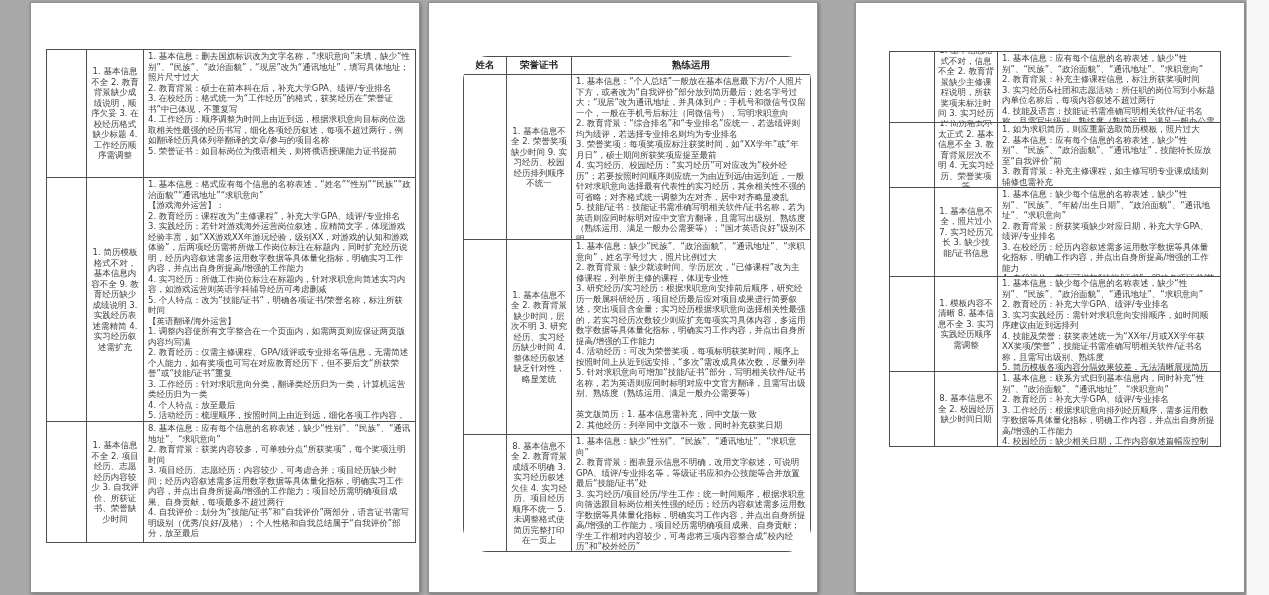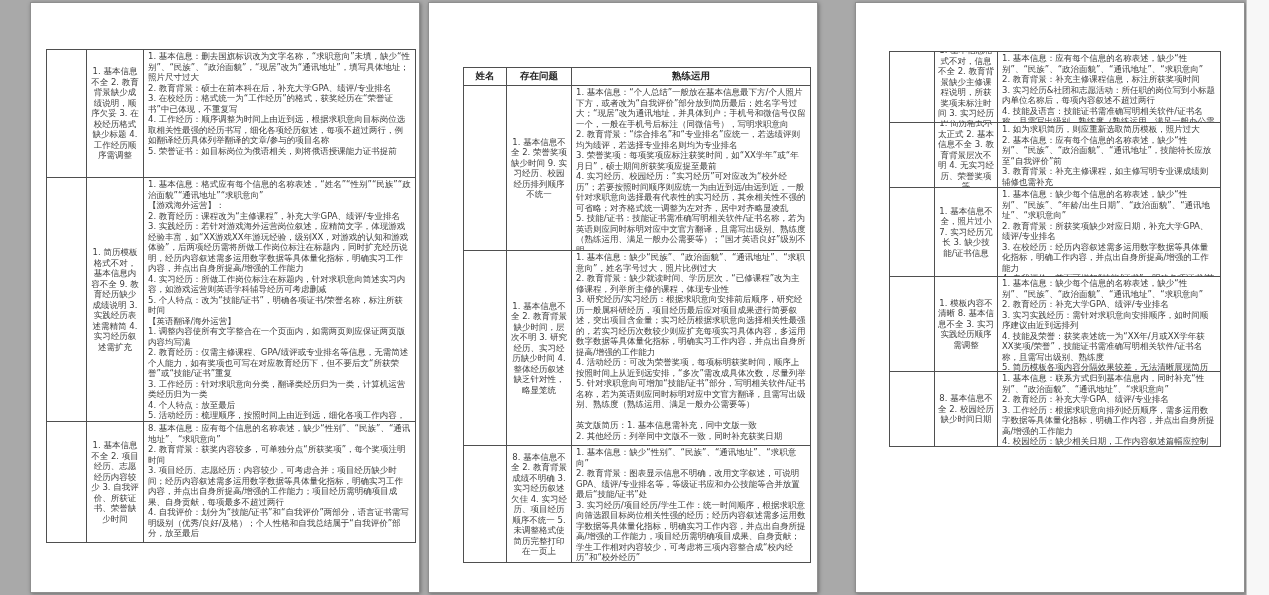--- a/index.html
+++ b/index.html
@@ -13,23 +13,23 @@
     background:#ffffff;border:1px solid #8f8f8f;box-sizing:border-box;
     box-shadow:1px 1px 4px rgba(0,0,0,0.35);
   }
   .grid-table{
     position:absolute;display:grid;gap:1px;
     background:#4f4f4f;border:1px solid #4f4f4f;
   }
   #table-1{left:15px;top:46px;width:368px;
     grid-template-columns:39px 56px 1fr;
     grid-template-rows:127px 243px 120px;}
-  #table-2{left:34px;top:64px;width:346px;
+  #table-2{left:34px;top:53px;width:346px;
     grid-template-columns:42px 64px 1fr;
-    grid-template-rows:17px 164px 194px 116px;}
+    grid-template-rows:17px 164px 194px 116px;border-radius:25px;}
   #table-3{left:33px;top:48px;width:330px;
     grid-template-columns:44px 62px 1fr;
     grid-template-rows:70px 64px 88px 94px 74px;}
   .t-row{display:contents;}
   .cell{
     background:#ffffff;overflow:hidden;color:#3c3c3c;
     font-size:8.5px;line-height:10.5px;box-sizing:border-box;
   }
   .cell-header{
     display:flex;align-items:center;justify-content:center;
@@ -87,21 +87,21 @@
 3. 项目经历、志愿经历：内容较少，可考虑合并；项目经历缺少时间；经历内容叙述需多运用数字数据等具体量化指标，明确实习工作内容，并点出自身所提高/增强的工作能力；项目经历需明确项目成果、自身贡献，每项最多不超过两行
 4. 自我评价：划分为“技能/证书”和“自我评价”两部分，语言证书需写明级别（优秀/良好/及格）；个人性格和自我总结属于“自我评价”部分，放至最后</div>
       </div>
     </div>
   </div>
 
   <div class="page" style="left:428px;">
     <div class="grid-table" id="table-2">
       <div class="t-row">
         <div class="cell cell-header">姓名</div>
-        <div class="cell cell-header">存在问题</div>
+        <div class="cell cell-header">荣誉证书</div>
         <div class="cell cell-header">熟练运用</div>
       </div>
       <div class="t-row">
         <div class="cell cell-name"></div>
         <div class="cell cell-problem">1. 基本信息不全 2. 荣誉奖项缺少时间 9. 实习经历、校园经历排列顺序不统一</div>
         <div class="cell cell-suggestion">1. 基本信息：“个人总结”一般放在基本信息最下方/个人照片下方，或者改为“自我评价”部分放到简历最后；姓名字号过大；“现居”改为通讯地址，并具体到户；手机号和微信号仅留一个，一般在手机号后标注（同微信号），写明求职意向
 2. 教育背景：“综合排名”和“专业排名”应统一，若选绩评则均为绩评，若选择专业排名则均为专业排名
 3. 荣誉奖项：每项奖项应标注获奖时间，如“XX学年”或“年月日”，硕士期间所获奖项应提至最前
 4. 实习经历、校园经历：“实习经历”可对应改为“校外经历”；若要按照时间顺序则应统一为由近到远/由远到近，一般针对求职意向选择最有代表性的实习经历，其余相关性不强的可省略；对齐格式统一调整为左对齐，居中对齐略显凌乱
 5. 技能/证书：技能证书需准确写明相关软件/证书名称，若为英语则应同时标明对应中文官方翻译，且需写出级别、熟练度（熟练运用、满足一般办公需要等）；“国才英语良好”级别不明</div>

